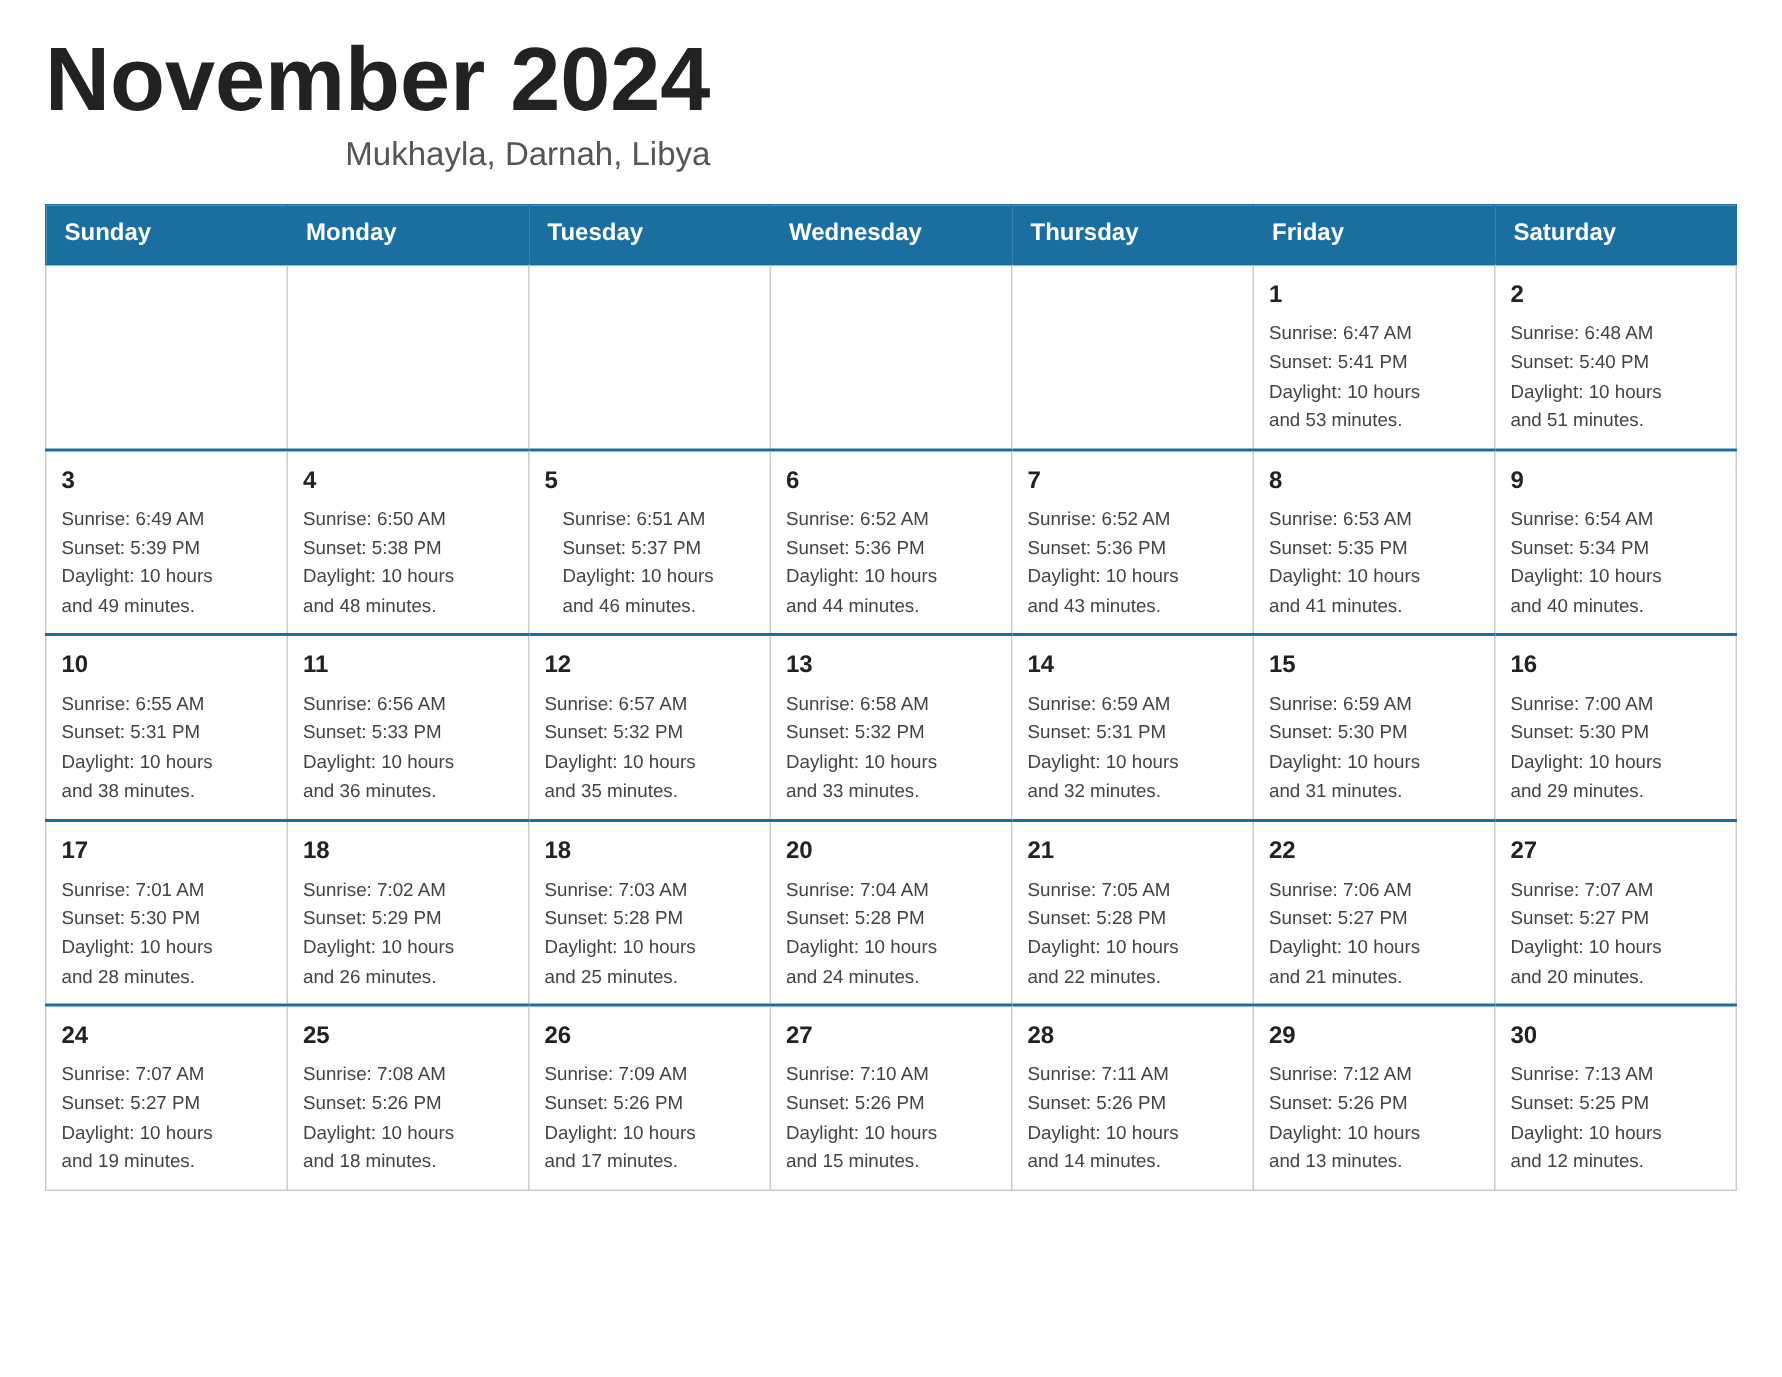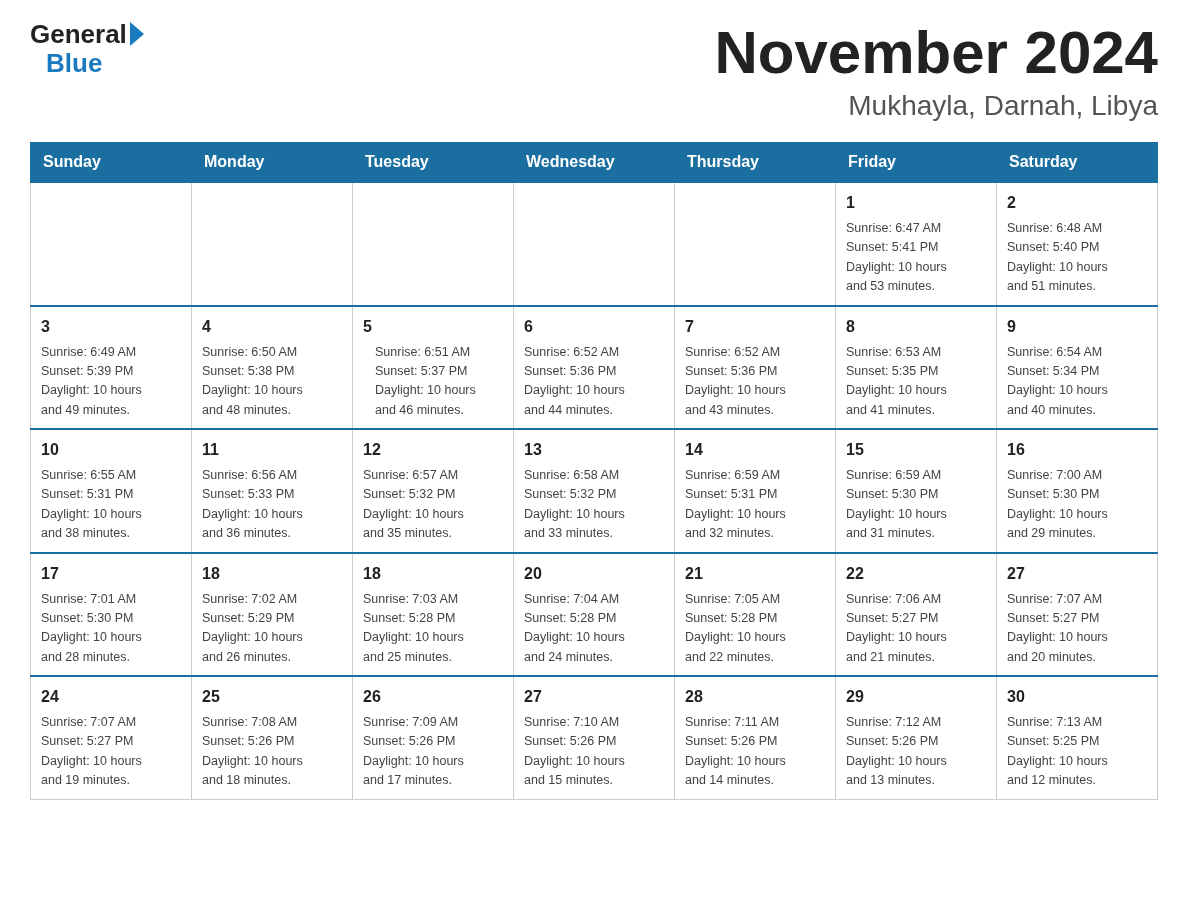--- a/index.html
+++ b/index.html
@@ -18,21 +18,21 @@
     .title-area {
       text-align: right;
     }
     .month-title {
       font-size: 60px;
       font-weight: bold;
       color: #222;
       line-height: 1.1;
     }
     .location-title {
-      font-size: 28px;
+      font-size: 22px;
       color: #555;
       margin-top: 4px;
     }
     table {
       width: 100%;
       border-collapse: collapse;
       border-radius: 14px;
     }
     th {
       background-color: #1a6fa0;
@@ -97,27 +97,20 @@
       font-size: 26px;
       font-weight: bold;
       color: #1a7abf;
       padding-left: 16px;
     }
   </style>
 </head>
 <body>
 
 <div class="header">
-  <div class="logo-wrapper">
-    <div class="logo-line1">
-      <span>General</span>
-      <span class="logo-arrow"></span>
-    </div>
-    <div class="logo-line2">Blue</div>
-  </div>
   <div class="title-area">
     <div class="month-title">November 2024</div>
     <div class="location-title">Mukhayla, Darnah, Libya</div>
   </div>
 </div>
 
 <table>
   <thead>
     <tr>
     <th>Sunday</th>

